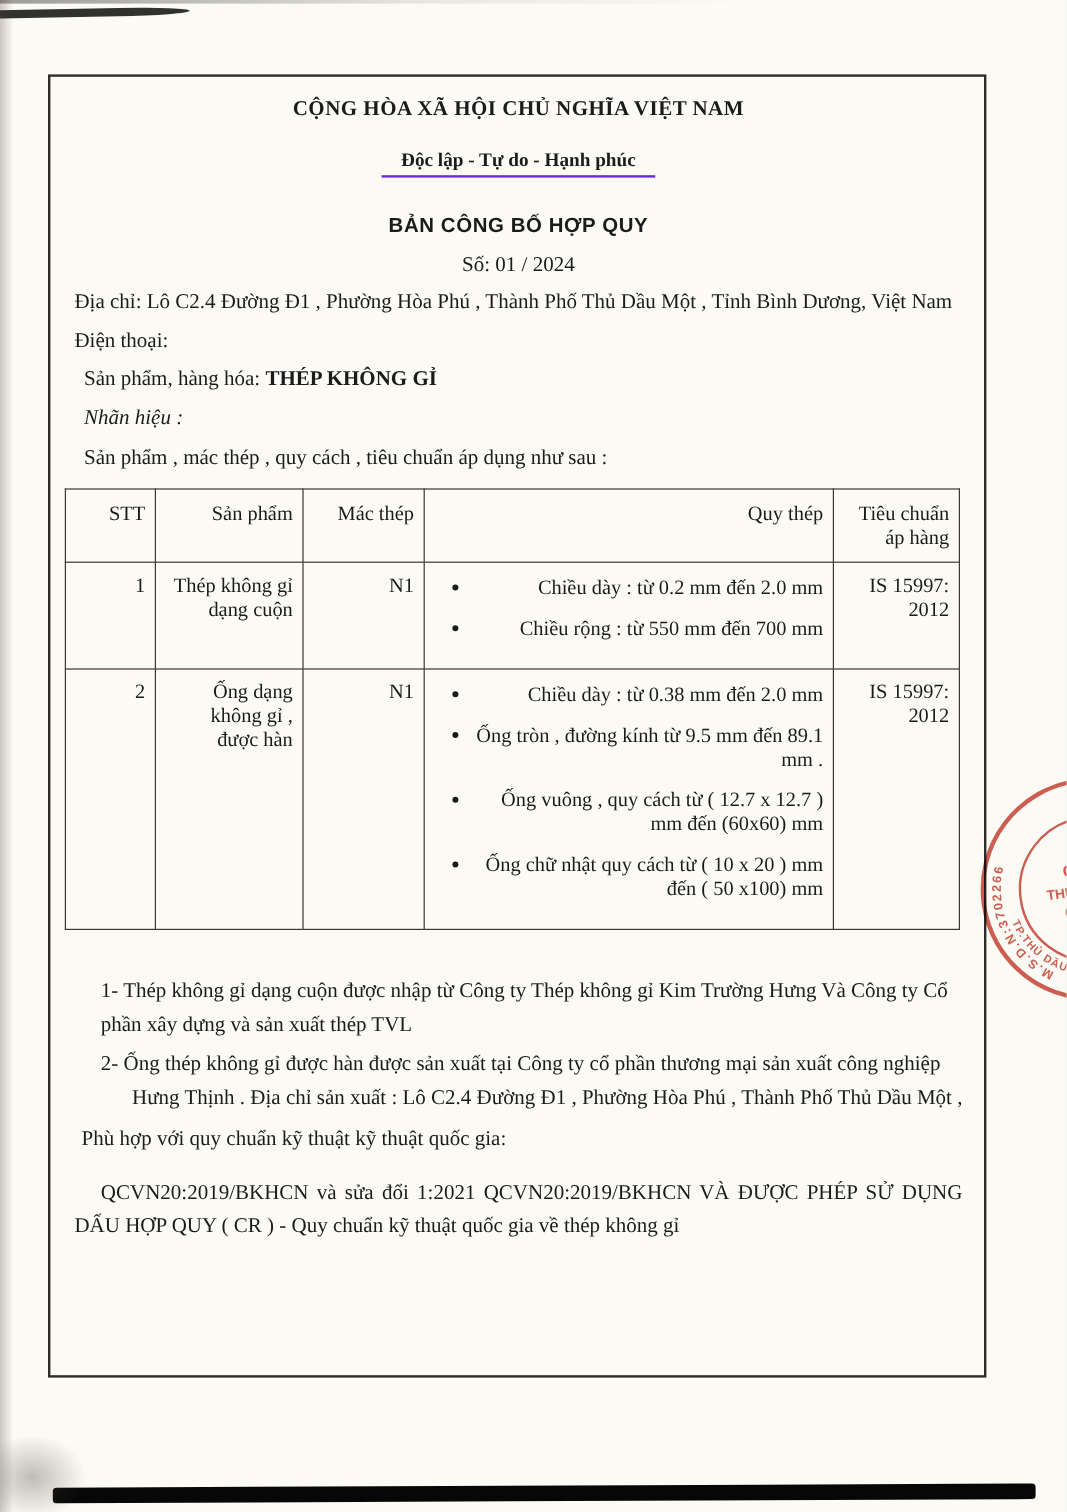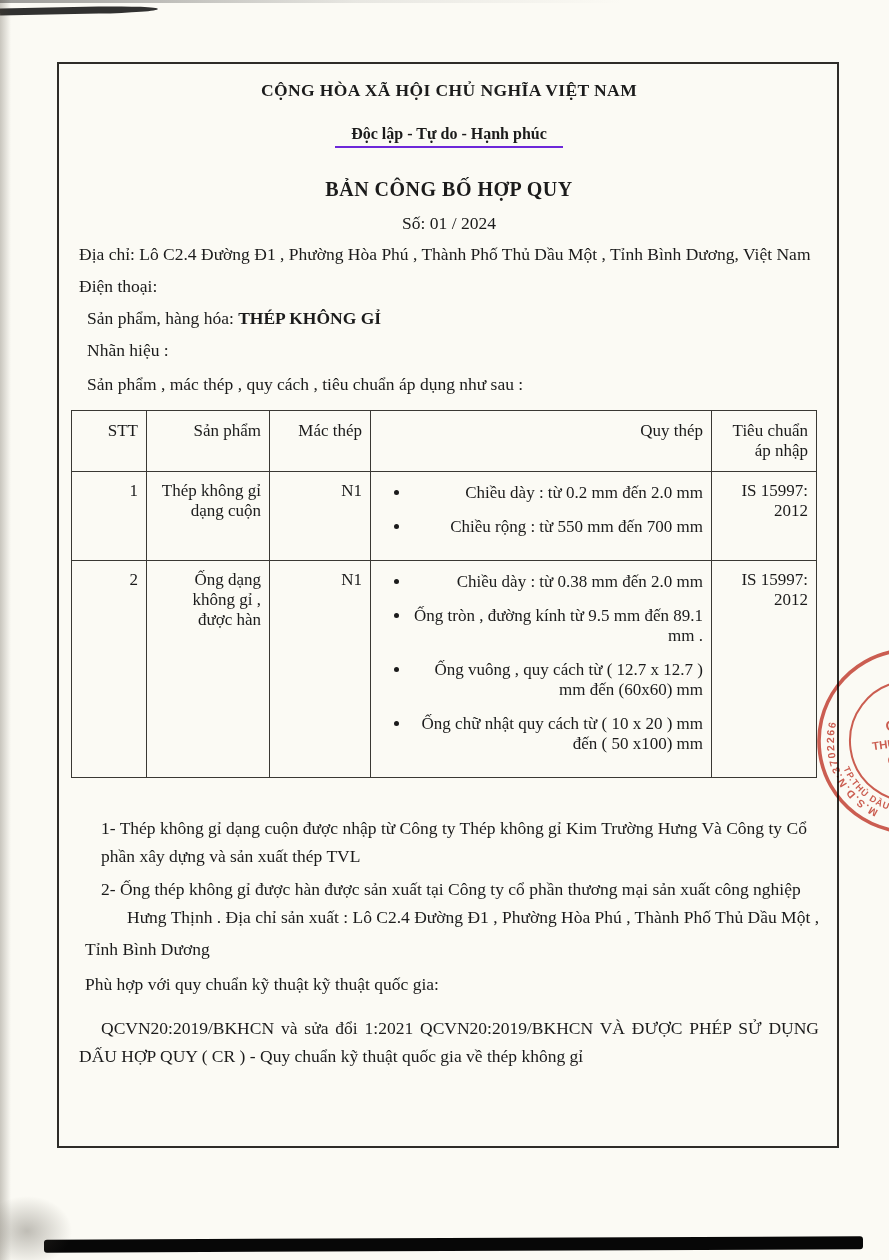--- a/index.html
+++ b/index.html
@@ -18,38 +18,38 @@
   .scan-sliver{position:absolute;top:7px;left:0;width:158px;height:7px;background:#141414;
     transform:rotate(-1.1deg);border-radius:0 60% 60% 0/0 80% 80% 0;opacity:.88;}
   .scan-left{position:absolute;left:0;top:0;bottom:0;width:11px;
     background:linear-gradient(to right, rgba(70,62,50,.28), transparent);}
   .scan-bottom{position:absolute;left:44px;right:26px;bottom:9px;height:13px;background:#070707;
     transform:rotate(-.25deg);border-radius:3px;}
   .scan-smudge{position:absolute;left:-18px;bottom:-6px;width:90px;height:70px;
     background:radial-gradient(closest-side, rgba(80,75,65,.35), transparent);}
   
   .frame{
-    position:absolute;left:57px;top:62px;width:782px;height:1086px;
+    position:absolute;left:40px;top:62px;width:782px;height:1086px;
     border:2px solid #2e2c28;box-sizing:border-box;
     padding:12px 18px 0 20px;
   }
   .center{text-align:center;}
   .nat-header{font-size:17.5px;font-weight:bold;letter-spacing:.4px;margin-top:4px;}
   .motto{display:inline-block;font-size:16px;font-weight:bold;
     border-bottom:2px solid #6d28d9;padding:2px 16px 3px;margin-top:4px;}
-  .doc-title{font-family:Liberation Serif, serif;font-size:20px;font-weight:bold;
+  .doc-title{font-family:Liberation Sans, sans-serif;font-size:17px;font-weight:bold;
     letter-spacing:.5px;margin-top:30px;}
   .doc-number{font-size:17.5px;margin-top:12px;}
   .body-text{font-size:17.5px;line-height:1.6;}
   p{margin:0;}
   .p-org{margin-top:14px;}
   .p-addr{margin-top:6px;}
   .p-phone{margin-top:4px;}
   .p-prod{margin-top:4px;padding-left:8px;}
-  .p-brand{margin-top:4px;padding-left:8px;}
+  .p-brand{margin-top:4px;padding-left:8px;font-style:italic;}
   .p-intro{margin-top:6px;padding-left:8px;}
   .bold{font-weight:bold;}
   
   table.spec{border-collapse:collapse;width:calc(100% + 6px);margin:12px 0 0 -8px;
     font-size:17px;}
   table.spec th, table.spec td{border:1.6px solid #3a3833;padding:9px 8px;vertical-align:top;text-align:right;}
   table.spec th{font-weight:normal;padding:10px 8px;}
   .col-stt{width:58px;text-align:center;}
   .col-sp{width:106px;}
   .col-mt{width:84px;}
@@ -98,21 +98,21 @@
       <p class="p-intro">Sản phẩm , mác thép , quy cách , tiêu chuẩn áp dụng như sau :</p>
     </div>
 
     <table class="spec">
       <thead>
         <tr>
           <th class="col-stt">STT</th>
           <th class="col-sp">Sản phẩm</th>
           <th class="col-mt">Mác thép</th>
           <th class="col-qc">Quy thép</th>
-          <th class="col-tc">Tiêu chuẩn áp nhập</th>
+          <th class="col-tc">Tiêu chuẩn áp hàng</th>
         </tr>
       </thead>
       <tbody>
         <tr>
           <td class="c-stt">1</td>
           <td class="c-sp">Thép không gỉ dạng cuộn</td>
           <td class="c-mt">N1</td>
           <td class="c-qc">
             <ul>
               <li>Chiều dày : từ 0.2 mm đến 2.0 mm</li>
@@ -134,21 +134,20 @@
             </ul>
           </td>
           <td class="c-tc">IS 15997: 2012</td>
         </tr>
       </tbody>
     </table>
 
     <div class="notes">
       <p class="note-1">1- Thép không gỉ dạng cuộn được nhập từ Công ty Thép không gỉ Kim Trường Hưng Và Công ty Cổ phần xây dựng và sản xuất thép TVL</p>
       <p class="note-2">2- Ống thép không gỉ được hàn được sản xuất tại Công ty cổ phần thương mại sản xuất công nghiệp Hưng Thịnh . Địa chỉ sản xuất : Lô C2.4 Đường Đ1 , Phường Hòa Phú , Thành Phố Thủ Dầu Một ,</p>
-      <p class="note-province">Tỉnh Bình Dương</p>
       <p class="note-phuhop">Phù hợp với quy chuẩn kỹ thuật kỹ thuật quốc gia:</p>
       <p class="note-qcvn">QCVN20:2019/BKHCN và sửa đổi 1:2021 QCVN20:2019/BKHCN VÀ ĐƯỢC PHÉP SỬ DỤNG DẤU HỢP QUY ( CR ) -  Quy chuẩn kỹ thuật quốc gia về thép không gỉ</p>
     </div>
 
   </div>
 
   <svg class="stamp" viewBox="0 0 210 210" width="210" height="210">
     <g transform="rotate(-8 105 105)">
       <circle cx="105" cy="105" r="91" fill="none" stroke="#c43c2e" stroke-width="3.6"></circle>
       <circle cx="105" cy="105" r="60" fill="none" stroke="#c43c2e" stroke-width="2"></circle>

